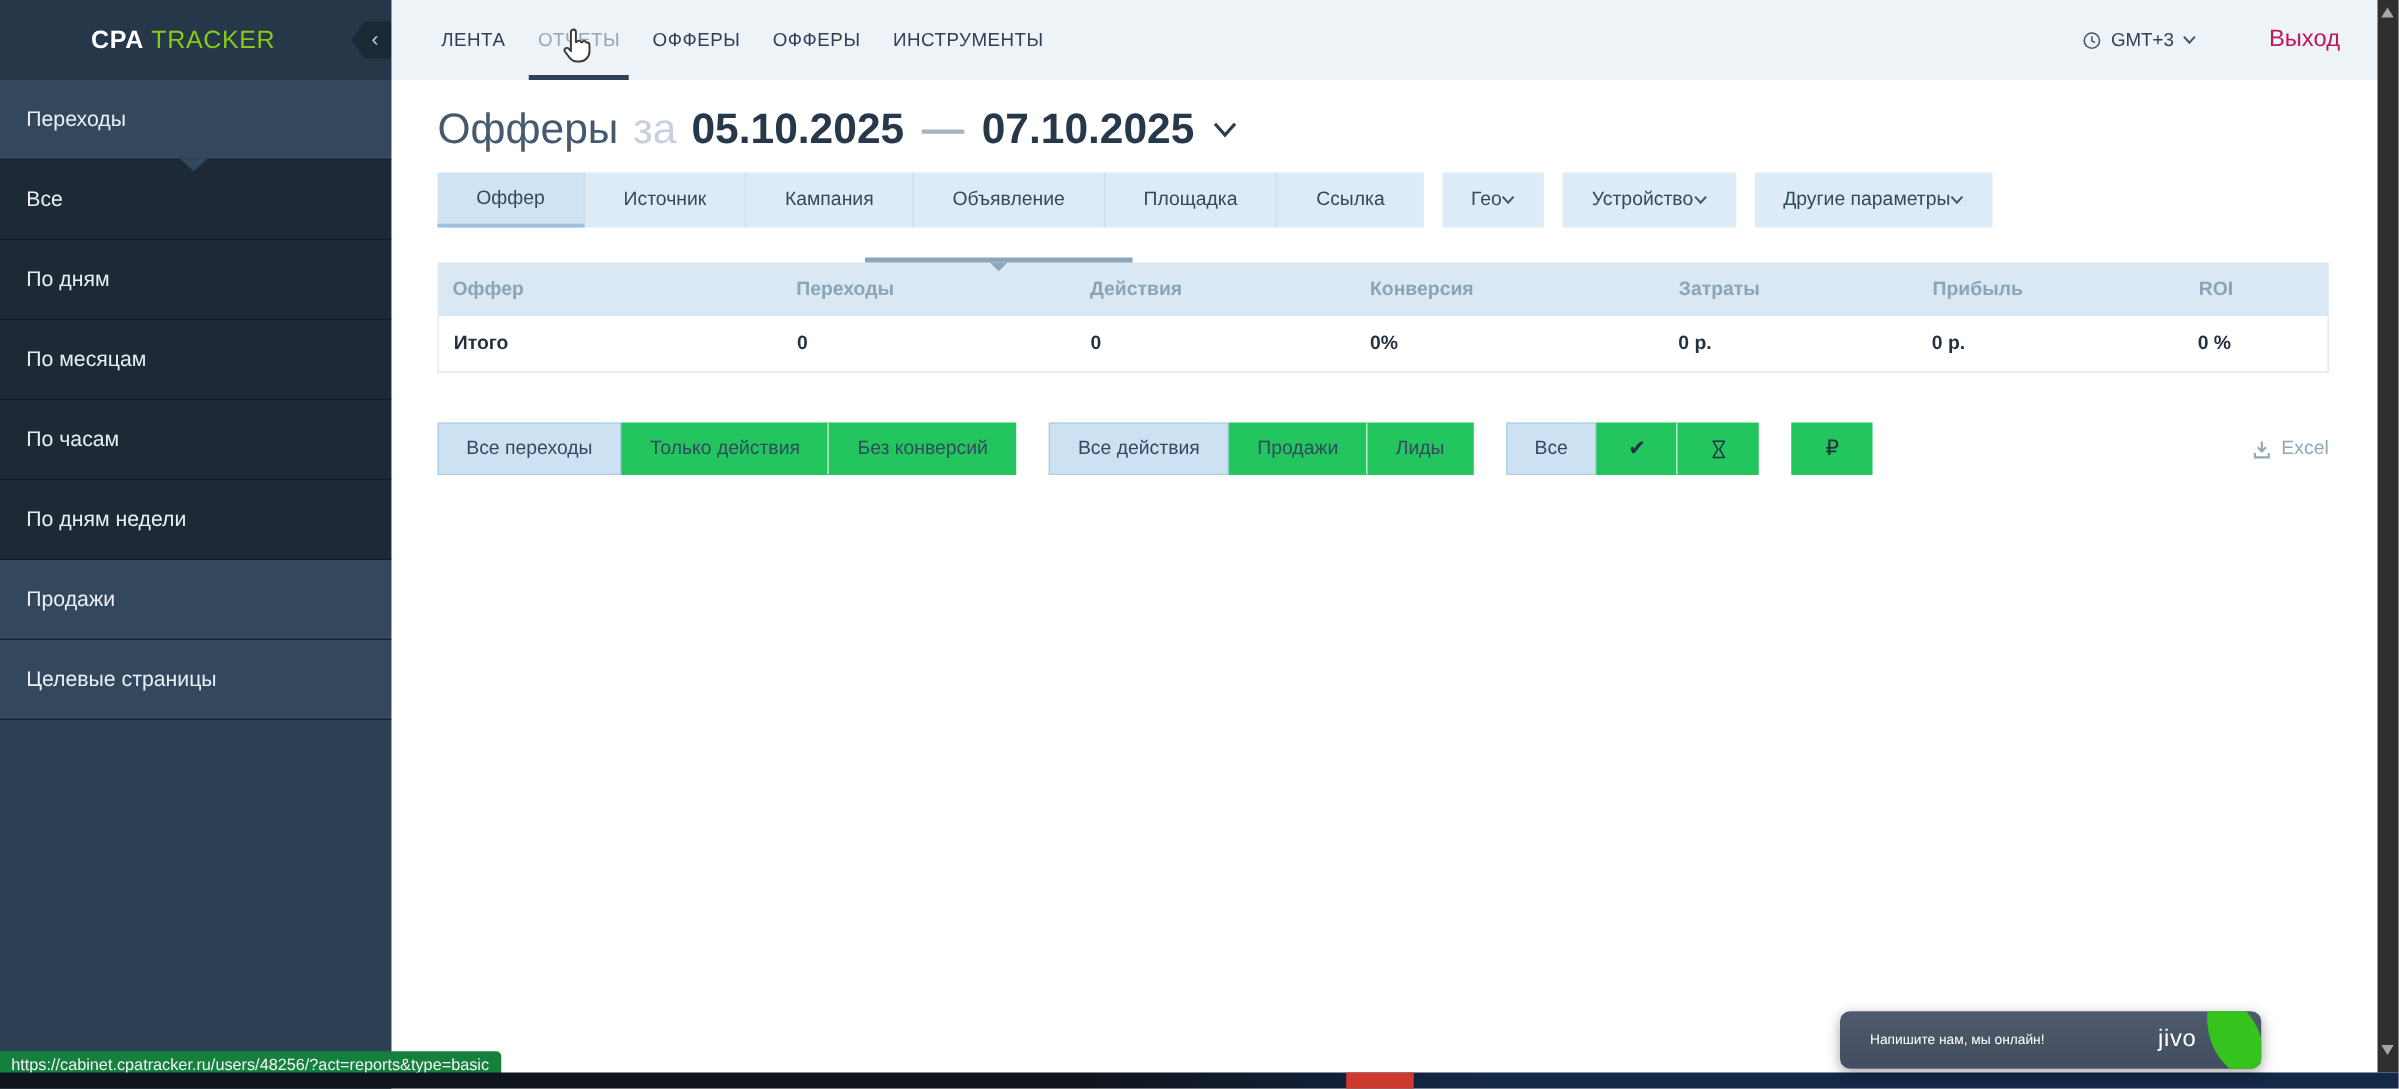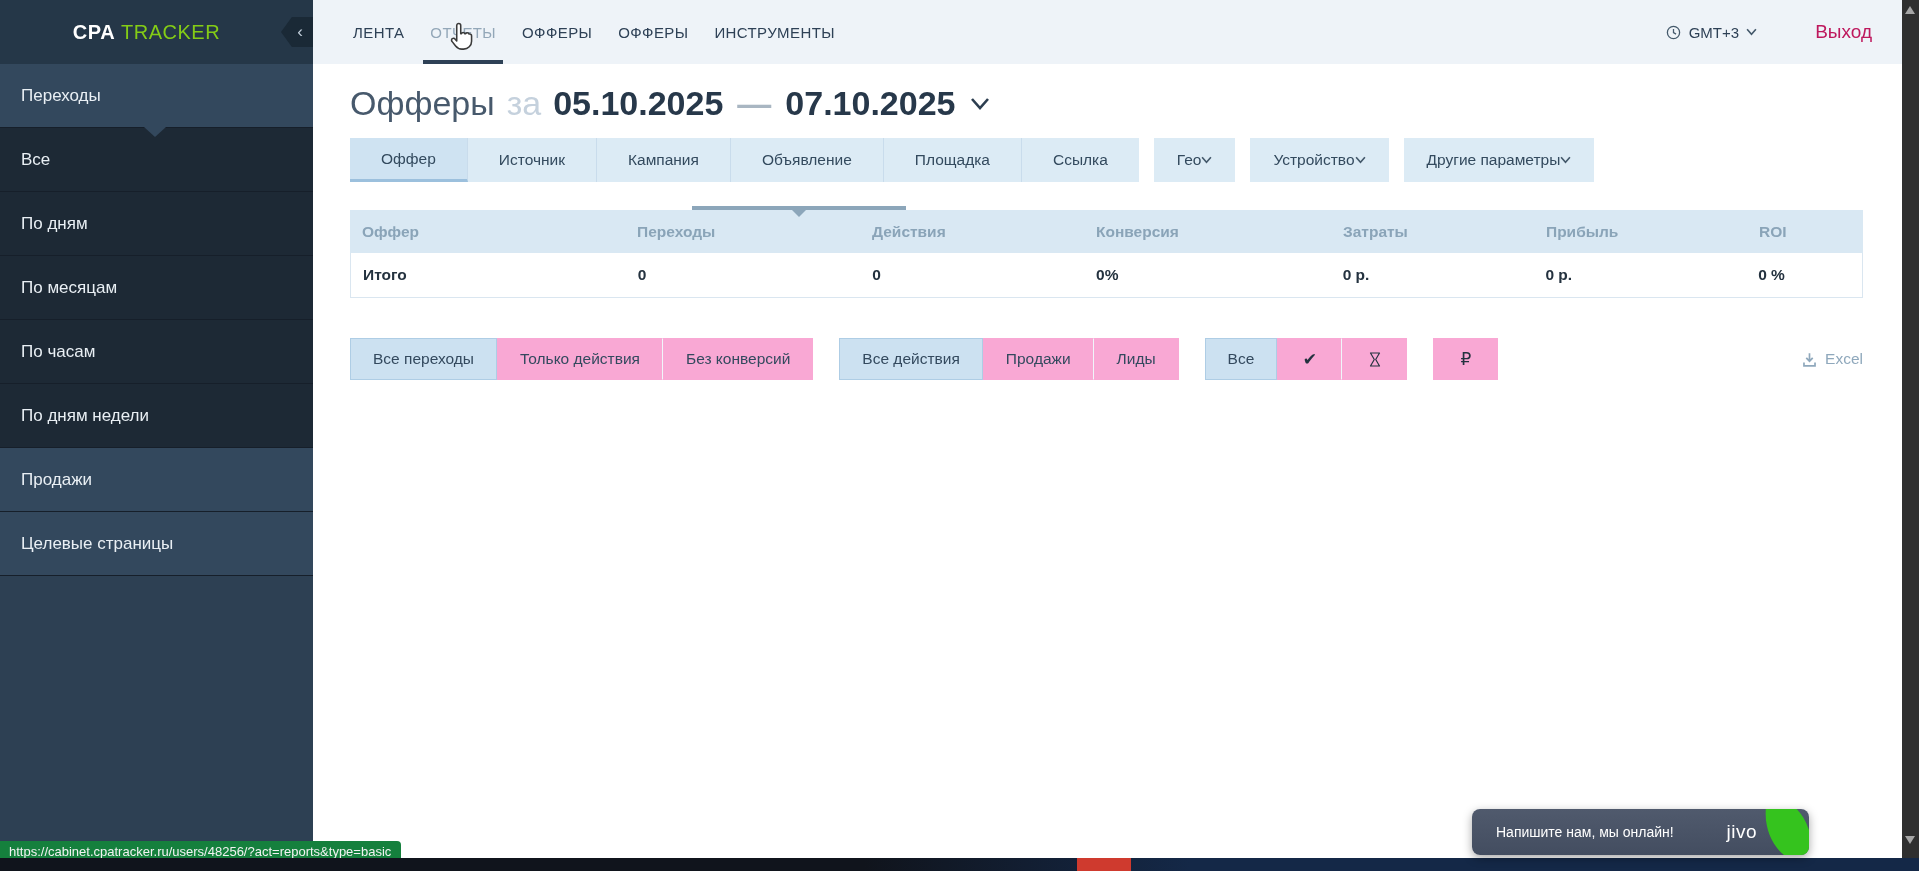--- a/index.html
+++ b/index.html
@@ -55,35 +55,35 @@
   .sort-bar { position:absolute; top:-4px; left:342px; width:214px; height:4px; background:#8ca6ba; }
   .sort-bar::after { content:""; position:absolute; left:100px; top:4px; border-left:7px solid transparent; border-right:7px solid transparent; border-top:7px solid #8ca6ba; }
   .thead { display:flex; background:#d9e8f3; height:43px; align-items:center; }
   .th { color:#8aa4b8; font-weight:700; font-size:15.5px; padding-left:12px; cursor:pointer; }
   .trow { display:flex; background:#fff; height:45px; align-items:center; border:1px solid #dae6f0; border-top:none; }
   .td { color:#24323f; font-weight:700; font-size:15.5px; padding-left:12px; }
   .c0{width:275px;} .c1{width:235px;} .c2{width:224px;} .c3{width:247px;} .c4{width:203px;} .c5{width:213px;} .c6{width:116px;}
 
   .filters-row { margin:40px 0 0 37px; width:1513px; display:flex; align-items:center; height:42px; }
   .fgroup { display:flex; height:42px; }
-  .fbtn { background:#f9a8d4; color:#33495e; font-size:15.5px; display:flex; align-items:center; justify-content:center;
+  .fbtn { background:#22c55e; color:#33495e; font-size:15.5px; display:flex; align-items:center; justify-content:center;
     padding:0 22px; border:1px solid transparent; border-right:1px solid #f0f6fa; cursor:pointer; }
   .fbtn:last-child { border-right:1px solid transparent; }
   .fbtn.active { background:#cce1f1; border:1px solid #aecde5; } .gap-lg { width:26px; }
   .icon-btn { min-width:65px; padding:0 18px; }
   .excel-link { margin-left:auto; display:flex; align-items:center; gap:7px; color:#8fa8bc; font-size:15.5px; cursor:pointer; }
 
   
   .cursor-hand { position:absolute; left:447px; top:22px; z-index:40; pointer-events:none; }
   .url-tooltip { position:absolute; left:0; bottom:9px; height:21px; background:#15803d; color:#f2f2f2; font-size:13px;
     display:flex; align-items:center; padding:0 10px 0 9px; border-top-right-radius:4px; z-index:30; white-space:nowrap; }
   .chat-widget { position:absolute; left:1472px; top:809px; width:337px; height:46px; border-radius:8px;
     background:linear-gradient(180deg,#505a6d 0%,#434d60 100%); box-shadow:0 3px 10px rgba(0,0,0,.35);
     display:flex; align-items:center; overflow:hidden; z-index:35; cursor:pointer; }
-  .chat-msg { color:#fff; font-size:14px; margin-left:24px; white-space:nowrap; }
+  .chat-msg { color:#fff; font-size:11px; margin-left:24px; white-space:nowrap; }
   .chat-brand { color:#fff; font-size:19px; font-weight:500; letter-spacing:.5px; margin-left:auto; margin-right:52px; }
   .chat-leaf { position:absolute; right:-6px; top:-10px; width:52px; height:62px; background:#35c31e;
     border-radius:4% 96% 10% 90%; transform:rotate(8deg); }
   .scrollbar { position:absolute; right:0; top:0; width:17px; height:858px; background:#2f2f2f; z-index:20; }
   .sb-up { position:absolute; top:6px; left:3px; width:0; height:0; border-left:5.5px solid transparent; border-right:5.5px solid transparent; border-bottom:8px solid #a6a6a6; cursor:pointer; }
   .sb-down { position:absolute; bottom:14px; left:3px; width:0; height:0; border-left:5.5px solid transparent; border-right:5.5px solid transparent; border-top:8px solid #a6a6a6; cursor:pointer; }
   .taskbar { position:absolute; left:0; bottom:0; width:1919px; height:13px; z-index:34;
     background:linear-gradient(90deg,#10141c 0%,#10141c 45%,#142847 62%,#142847 100%); }
   .task-red { position:absolute; left:1077px; bottom:0; width:54px; height:13px; background:#cf3a2e; }
 </style>

